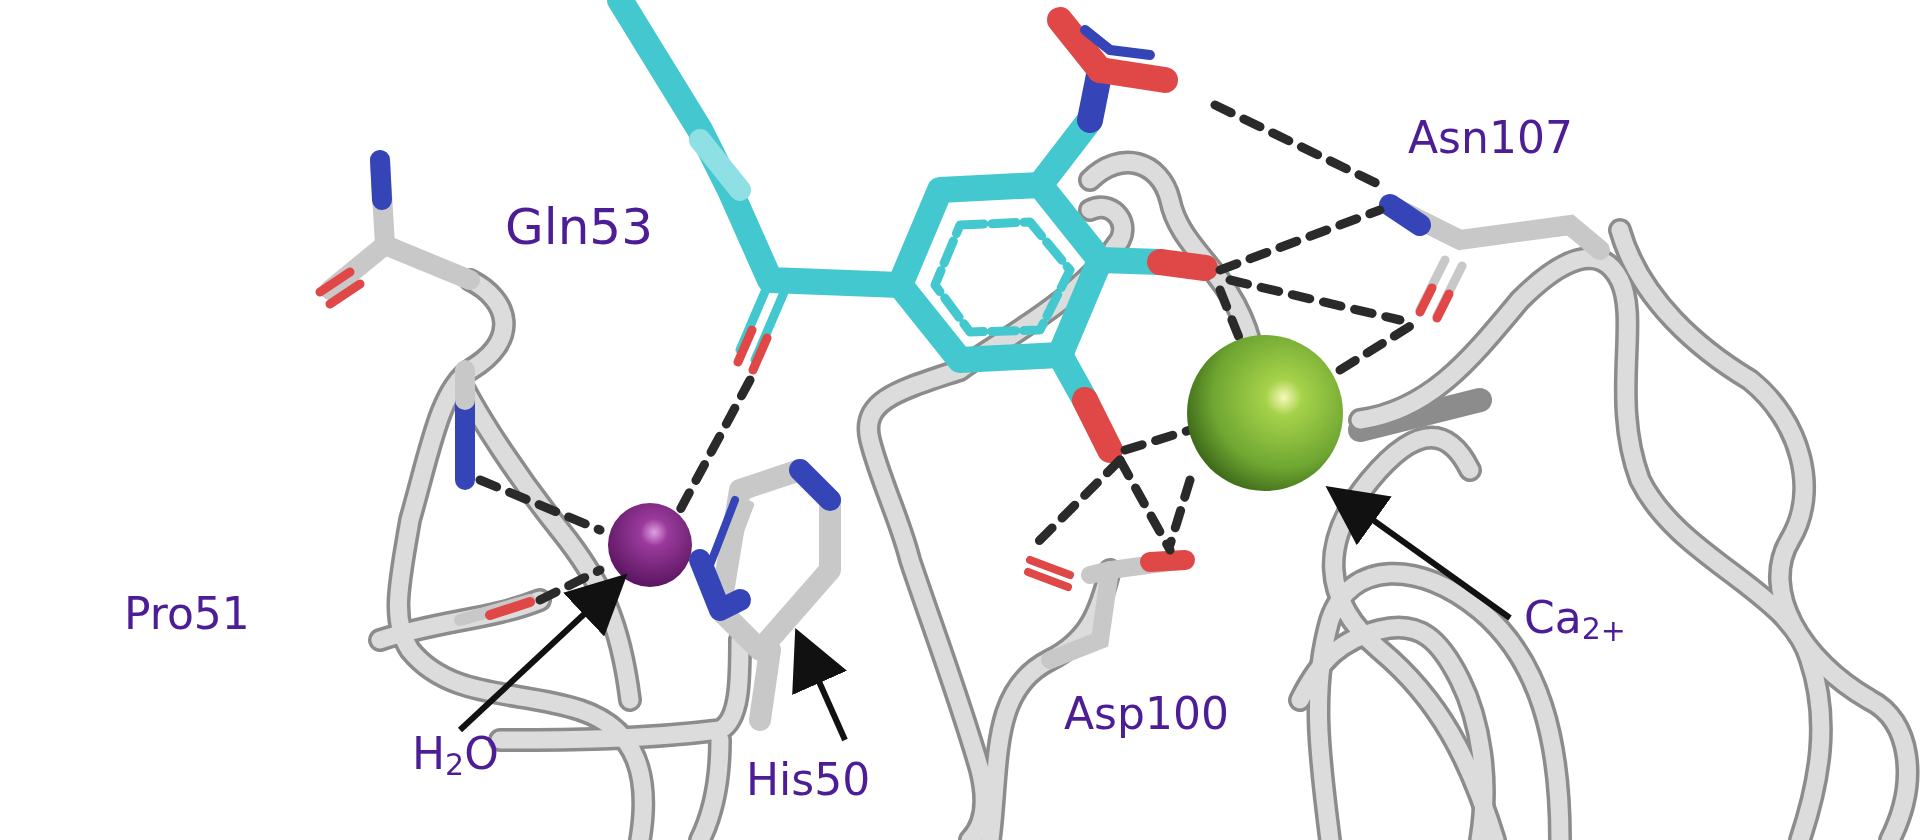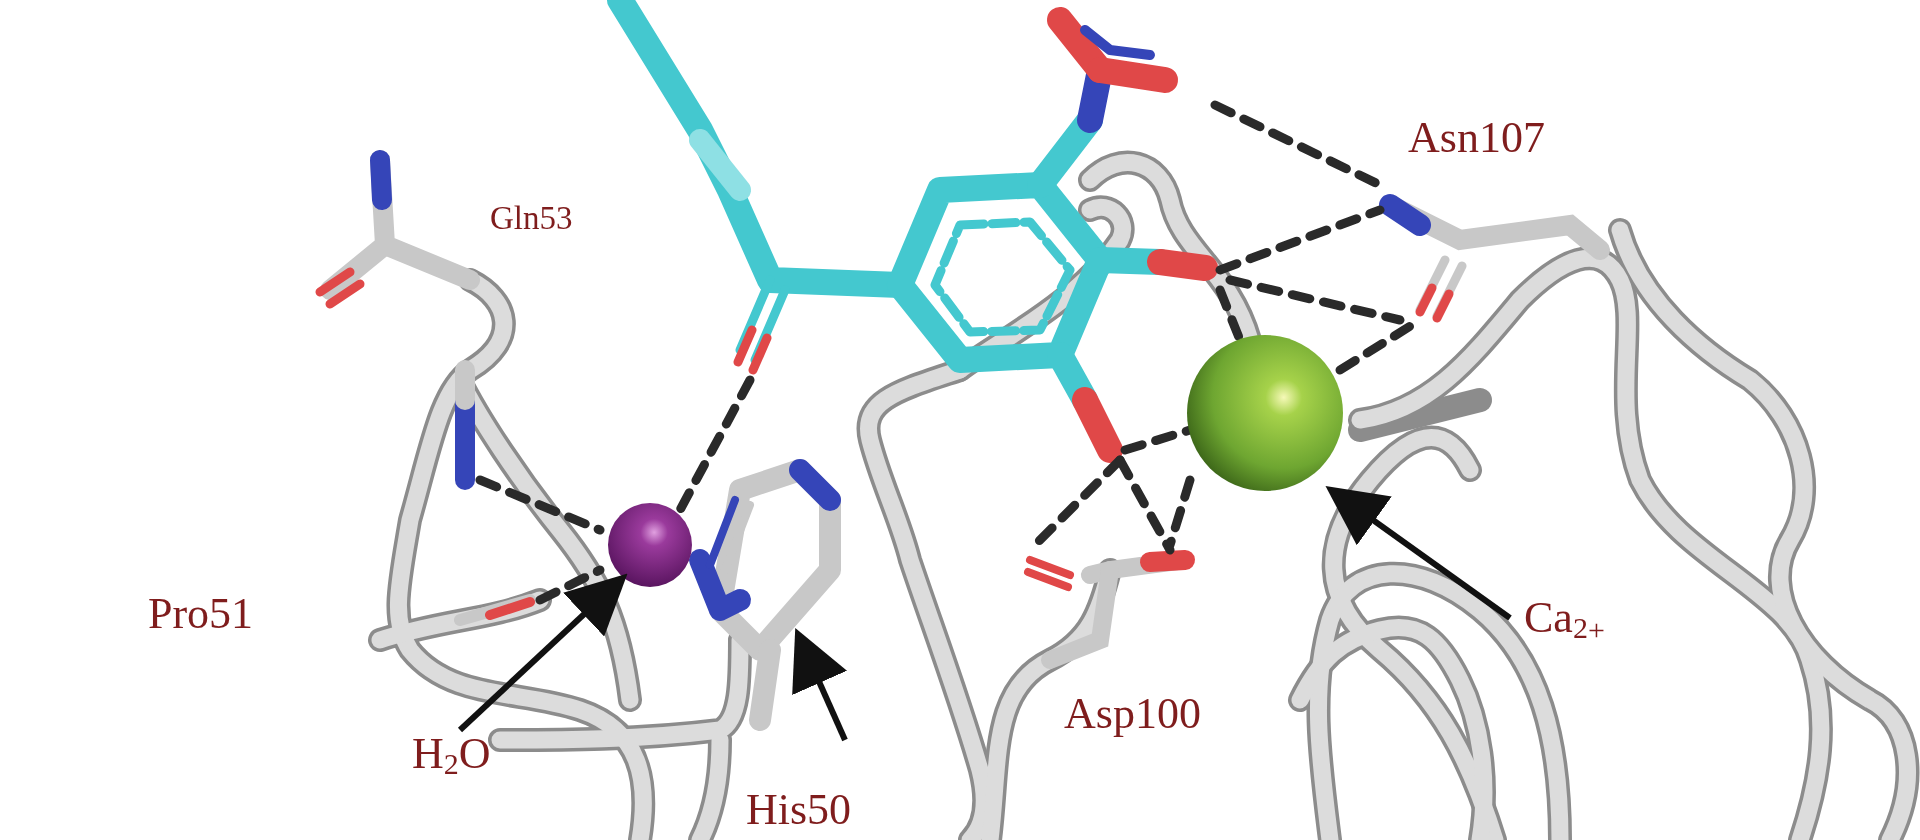--- a/index.html
+++ b/index.html
@@ -1,18 +1,18 @@
 <!DOCTYPE html>
 <html><head>
 <meta charset="utf-8">
 <style>
   html, body { margin: 0; padding: 0; background: #ffffff; }
   body { width: 1920px; height: 840px; overflow: hidden; position: relative; font-family: "DejaVu Sans", "Liberation Sans", sans-serif; }
   #scene { position: absolute; left: 0; top: 0; width: 1920px; height: 840px; }
-  .label { position: absolute; color: #7f1d1d; font-size: 44px; line-height: 1; white-space: nowrap; font-family: Liberation Serif, serif; }
+  .label { position: absolute; color: #4c1d95; font-size: 44px; line-height: 1; white-space: nowrap; }
   .sub { font-size: 30px; position: relative; top: 6px; }
   .sup { font-size: 30px; position: relative; top: 8px; }
 </style>
 </head>
 <body>
 
 <svg id="scene" viewBox="0 0 1920 840" xmlns="http://www.w3.org/2000/svg">
   <defs>
     <radialGradient id="caGrad" cx="0.62" cy="0.4" r="0.65">
       <stop offset="0" stop-color="#f6f9b8"></stop>
@@ -144,22 +144,22 @@
   <circle cx="650" cy="545" r="42" fill="url(#waterGrad)"></circle>
 
   <g stroke="#111" stroke-width="6" fill="none">
     <path d="M460 730 L610 590" marker-end="url(#arrowHead)"></path>
     <path d="M845 740 L805 650" marker-end="url(#arrowHead)"></path>
     <path d="M1510 618 L1345 500" marker-end="url(#arrowHead)"></path>
   </g>
 </svg>
 
 <div class="label" style="left:1408px; top:116px;">Asn107</div>
-<div class="label" style="left:490px; top:202px; font-size:33px;">Gln53</div>
-<div class="label" style="left:124px; top:592px;margin-left:24px;">Pro51</div>
+<div class="label" style="left:505px; top:202px; font-size:50px;">Gln53</div>
+<div class="label" style="left:124px; top:592px;">Pro51</div>
 <div class="label" style="left:1064px; top:692px;">Asp100</div>
-<div class="label" style="left:746px; top:788px;">His50</div>
+<div class="label" style="left:746px; top:758px;">His50</div>
 <div class="label" style="left:412px; top:732px;">
   <span>H</span><span class="sub">2</span><span>O</span>
 </div>
 <div class="label" style="left:1524px; top:596px;">
   <span>Ca</span><span class="sub">2</span><span class="sup">+</span>
 </div>
 
 </body></html>

